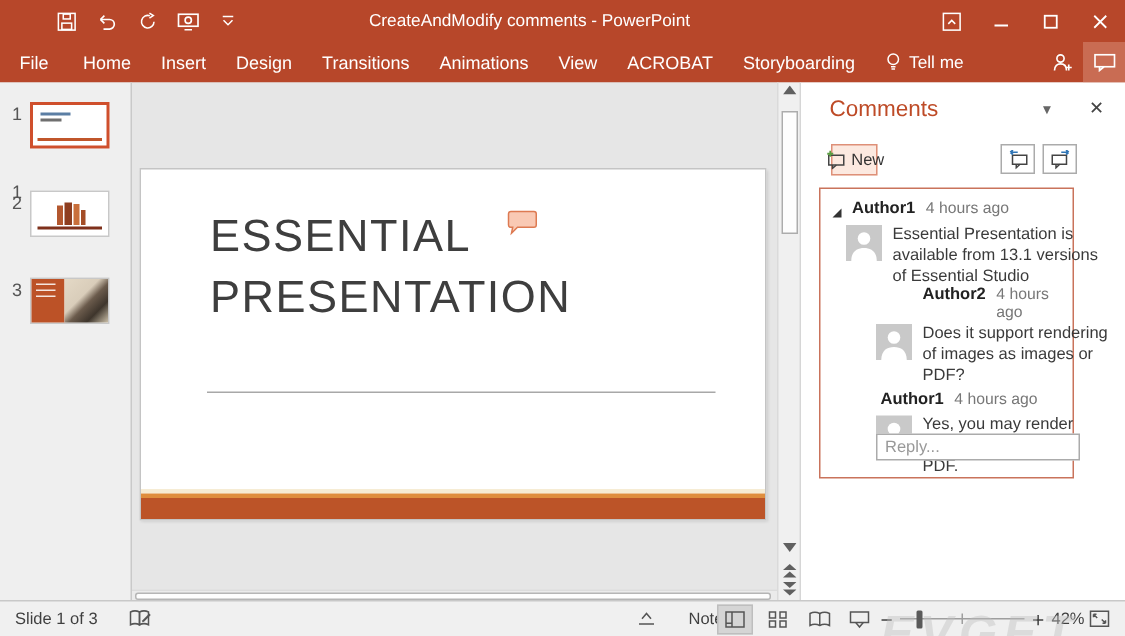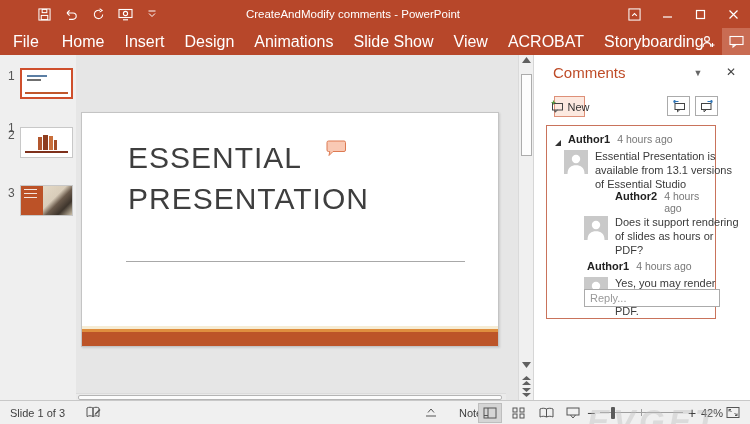--- a/index.html
+++ b/index.html
@@ -14,21 +14,21 @@
   
   #titlebar { position:absolute; left:0; top:0; width:750px; height:28px; background:#B7472A; }
   .qat { position:absolute; left:36px; top:0; height:28px; display:flex; align-items:center; gap:11px; }
   .qat-btn { display:flex; align-items:center; justify-content:center; width:16px; height:16px; }
   .win-title { position:absolute; left:0; top:0; width:706px; height:28px; display:flex; align-items:center; justify-content:center; color:#FFFFFF; font-size:11.5px; pointer-events:none; }
   .win-controls { position:absolute; right:0; top:0; height:28px; display:flex; }
   .win-btn { width:33px; height:28px; display:flex; align-items:center; justify-content:center; color:#fff; }
 
   
   #ribbonbar { position:absolute; left:0; top:28px; width:750px; height:27px; background:#B7472A; display:flex; align-items:center; }
-  .rtab { color:#FFFFFF; font-size:16px; padding:0 10px; height:27px; display:flex; align-items:center; white-space:nowrap; }
+  .rtab { color:#FFFFFF; font-size:12px; padding:0 10px; height:27px; display:flex; align-items:center; white-space:nowrap; }
   .rtab.file { padding:0 13px; }
   .tellme { display:flex; align-items:center; gap:5px; color:#fff; font-size:11.5px; padding:0 10px; height:27px; }
   .ribbon-right { position:absolute; right:0; top:0; height:27px; display:flex; align-items:center; }
   .ribbon-iconbtn { width:28px; height:27px; display:flex; align-items:center; justify-content:center; }
   .ribbon-iconbtn.active { background:#C96C53; }
 
   
   #main { position:absolute; left:0; top:55px; width:750px; height:345px; }
 
   
@@ -41,21 +41,21 @@
   .t1-bar { position:absolute; left:3px; right:3px; bottom:3px; height:2px; background:#C0562B; }
   .t2-books { position:absolute; left:17px; bottom:7px; display:flex; align-items:flex-end; gap:1px; }
   .t2-b1{width:4px;height:13px;background:#B3572E;} .t2-b2{width:5px;height:15px;background:#8E3D1F;}
   .t2-b3{width:4px;height:14px;background:#C96F3B;} .t2-b4{width:3px;height:10px;background:#A44D26;}
   .t2-line { position:absolute; left:4px; right:4px; bottom:4px; height:2px; background:#7E301B; }
   .t3-left { position:absolute; left:0; top:0; bottom:0; width:22px; background:#BC5227; }
   .t3-dash { width:13px; height:1.5px; background:rgba(255,255,255,.85); margin:2.5px 0 0 3px; }
   .t3-img { position:absolute; left:22px; right:0; top:0; bottom:0; background:linear-gradient(135deg,#E4D9C6 0%,#D9CDBA 40%,#6B5B4C 55%,#3E352C 75%,#CBBFA8 100%); }
 
   
-  #canvas { position:absolute; left:76px; top:0; width:430px; height:345px; background:#E6E6E6; }
+  #canvas { position:absolute; left:88px; top:0; width:430px; height:345px; background:#E6E6E6; }
   #slide { position:absolute; left:5px; top:57px; width:418px; height:235px; background:#fff; border:1px solid #C4C4C4; box-shadow:1px 1px 2px rgba(0,0,0,0.12); }
   .slide-title { position:absolute; left:46px; top:24px; font-size:30px; line-height:41px; color:#3E3E3E; letter-spacing:1px; }
   .slide-bubble { position:absolute; left:243px; top:27px; }
   .slide-divider { position:absolute; left:44px; top:148px; width:339px; height:1px; background:#A8A8A8; }
   .slide-cream { position:absolute; left:0; right:0; top:213px; height:3px; background:#F6ECD4; }
   .slide-gold { position:absolute; left:0; right:0; top:216px; height:3px; background:#DF8E3E; }
   .slide-bar { position:absolute; left:0; right:0; top:219px; bottom:0; background:#BC5428; }
   .hscroll { position:absolute; left:0; right:0; bottom:0; height:7px; background:#EBEBEB; border-top:1px solid #DCDCDC; }
   .hscroll-thumb { position:absolute; left:2px; right:4px; top:1px; height:5px; background:#FDFDFD; border:1px solid #B5B5B5; border-radius:2px; }
 
@@ -158,22 +158,22 @@
         </svg>
     </span>
   </div>
 </div>
 
 <div id="ribbonbar">
   <span class="rtab file">File</span>
   <span class="rtab">Home</span>
   <span class="rtab">Insert</span>
   <span class="rtab">Design</span>
+  <span class="rtab">Transitions</span>
   <span class="rtab">Animations</span>
-  <span class="rtab">Slide Show</span>
   <span class="rtab">View</span>
   <span class="rtab">ACROBAT</span>
   <span class="rtab">Storyboarding</span>
   <span class="tellme">
     <span>
       <svg width="11" height="13" viewBox="0 0 11 13" fill="none" stroke="#fff" stroke-width="1">
         <circle cx="5.5" cy="4.5" r="3.5"></circle>
           <path d="M4 9.5 H7 M4.3 11 H6.7"></path>
       </svg>
     </span>
@@ -329,21 +329,21 @@
       <div class="c-header" style="left:40px; top:64px;margin-left:28px;">
         <span class="c-author">Author2</span>
         <span class="c-time">4 hours ago</span>
       </div>
       <div class="avatar" style="left:37px; top:90px;">
         <svg width="24" height="24" viewBox="0 0 24 24">
             <circle cx="12" cy="9" r="4.2" fill="#fff"></circle>
             <path d="M3.5 24 C3.5 17.5 7.5 15.3 12 15.3 C16.5 15.3 20.5 17.5 20.5 24 Z" fill="#fff"></path>
           </svg>
       </div>
-      <div class="c-text" style="left:68px; top:89px; width:125px;">Does it support rendering of slides as hours or PDF?</div>
+      <div class="c-text" style="left:68px; top:89px; width:125px;">Does it support rendering of images as images or PDF?</div>
 
       <div class="c-header" style="left:40px; top:134px;">
         <span class="c-author">Author1</span>
         <span class="c-time">4 hours ago</span>
       </div>
       <div class="avatar" style="left:37px; top:151px;">
         <svg width="24" height="24" viewBox="0 0 24 24">
             <circle cx="12" cy="9" r="4.2" fill="#fff"></circle>
             <path d="M3.5 24 C3.5 17.5 7.5 15.3 12 15.3 C16.5 15.3 20.5 17.5 20.5 24 Z" fill="#fff"></path>
           </svg>

